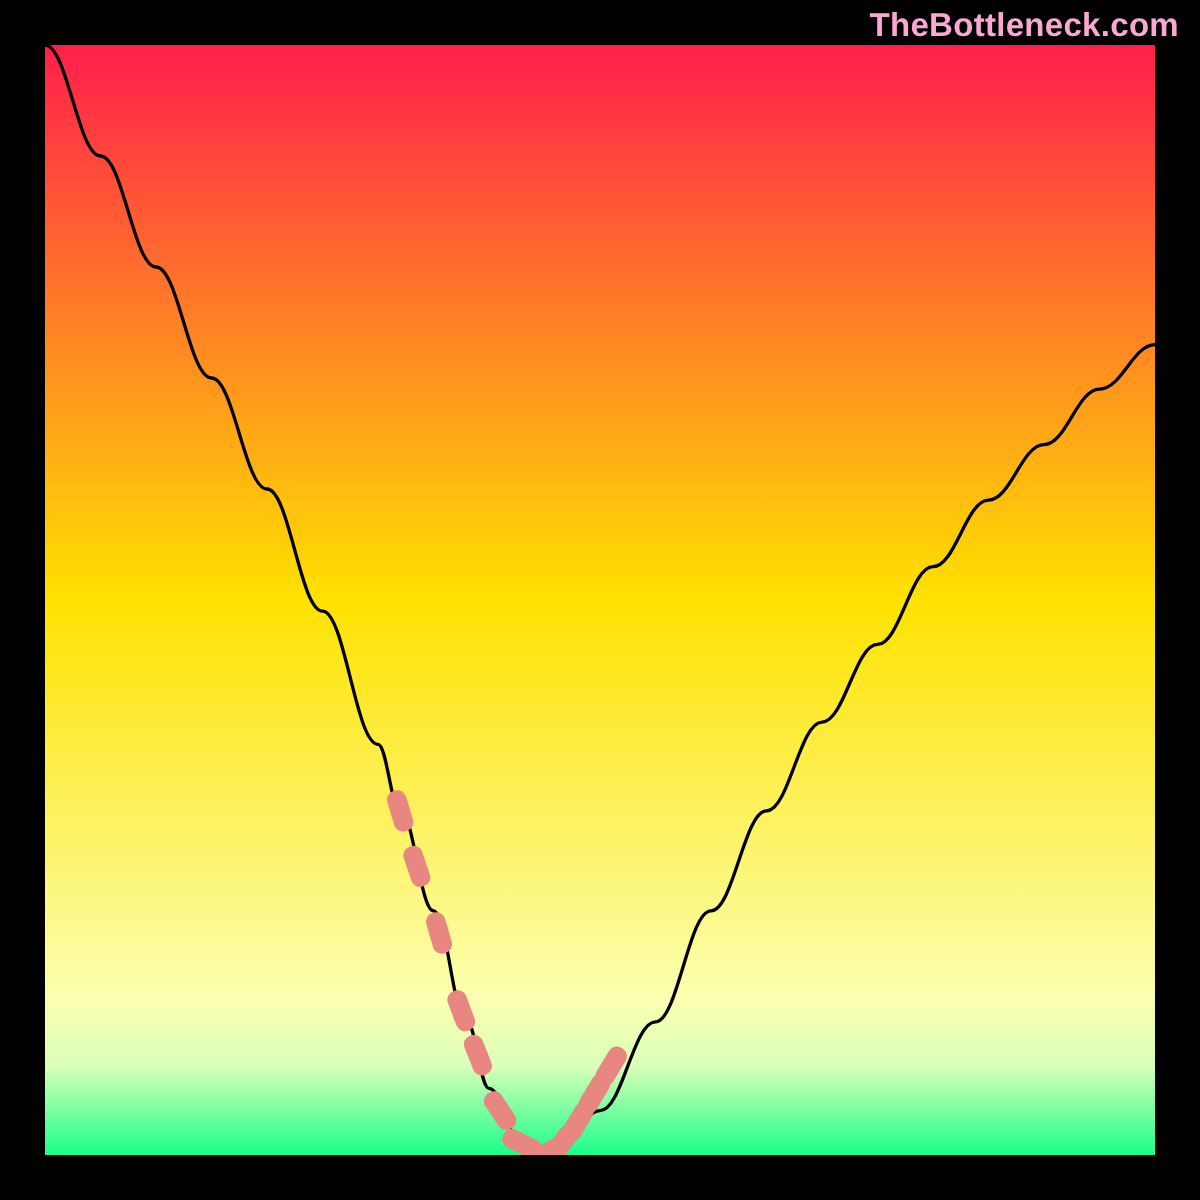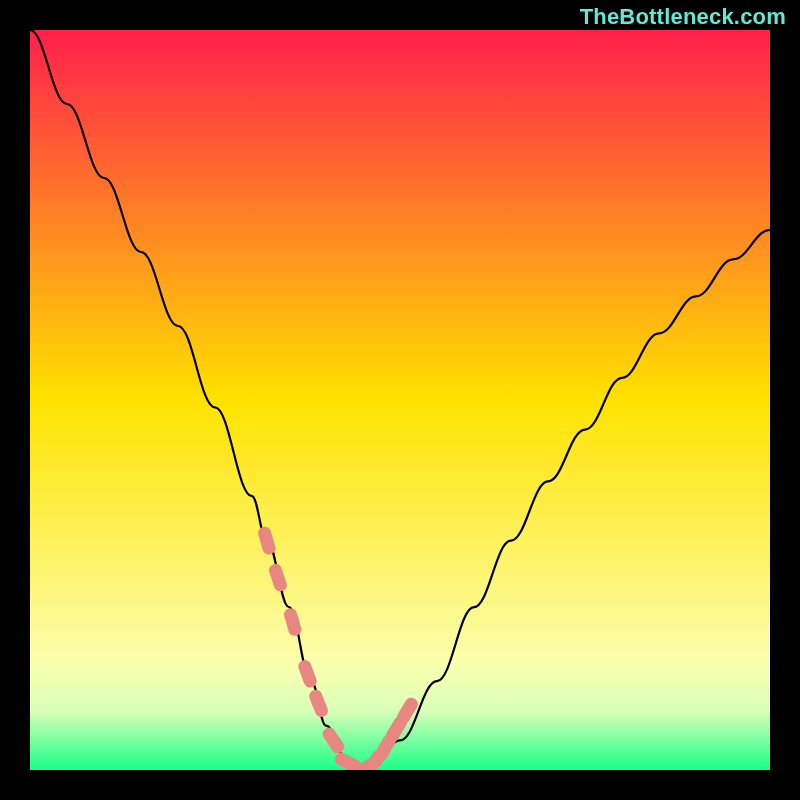--- a/index.html
+++ b/index.html
@@ -17,21 +17,21 @@
     width: 740px;
     height: 740px;
   }
   .watermark {
     position: absolute;
     top: 4px;
     right: 14px;
     font-family: Arial, Helvetica, sans-serif;
     font-size: 22px;
     font-weight: 600;
-    color: #5eead4;
+    color: #f9a8d4;
     letter-spacing: 0.2px;
   }
 </style>
 </head>
 <body>
 
 <div class="frame">
   <div class="watermark">TheBottleneck.com</div>
   <svg class="plot" viewBox="0 0 740 740" width="740" height="740">
     <defs>

